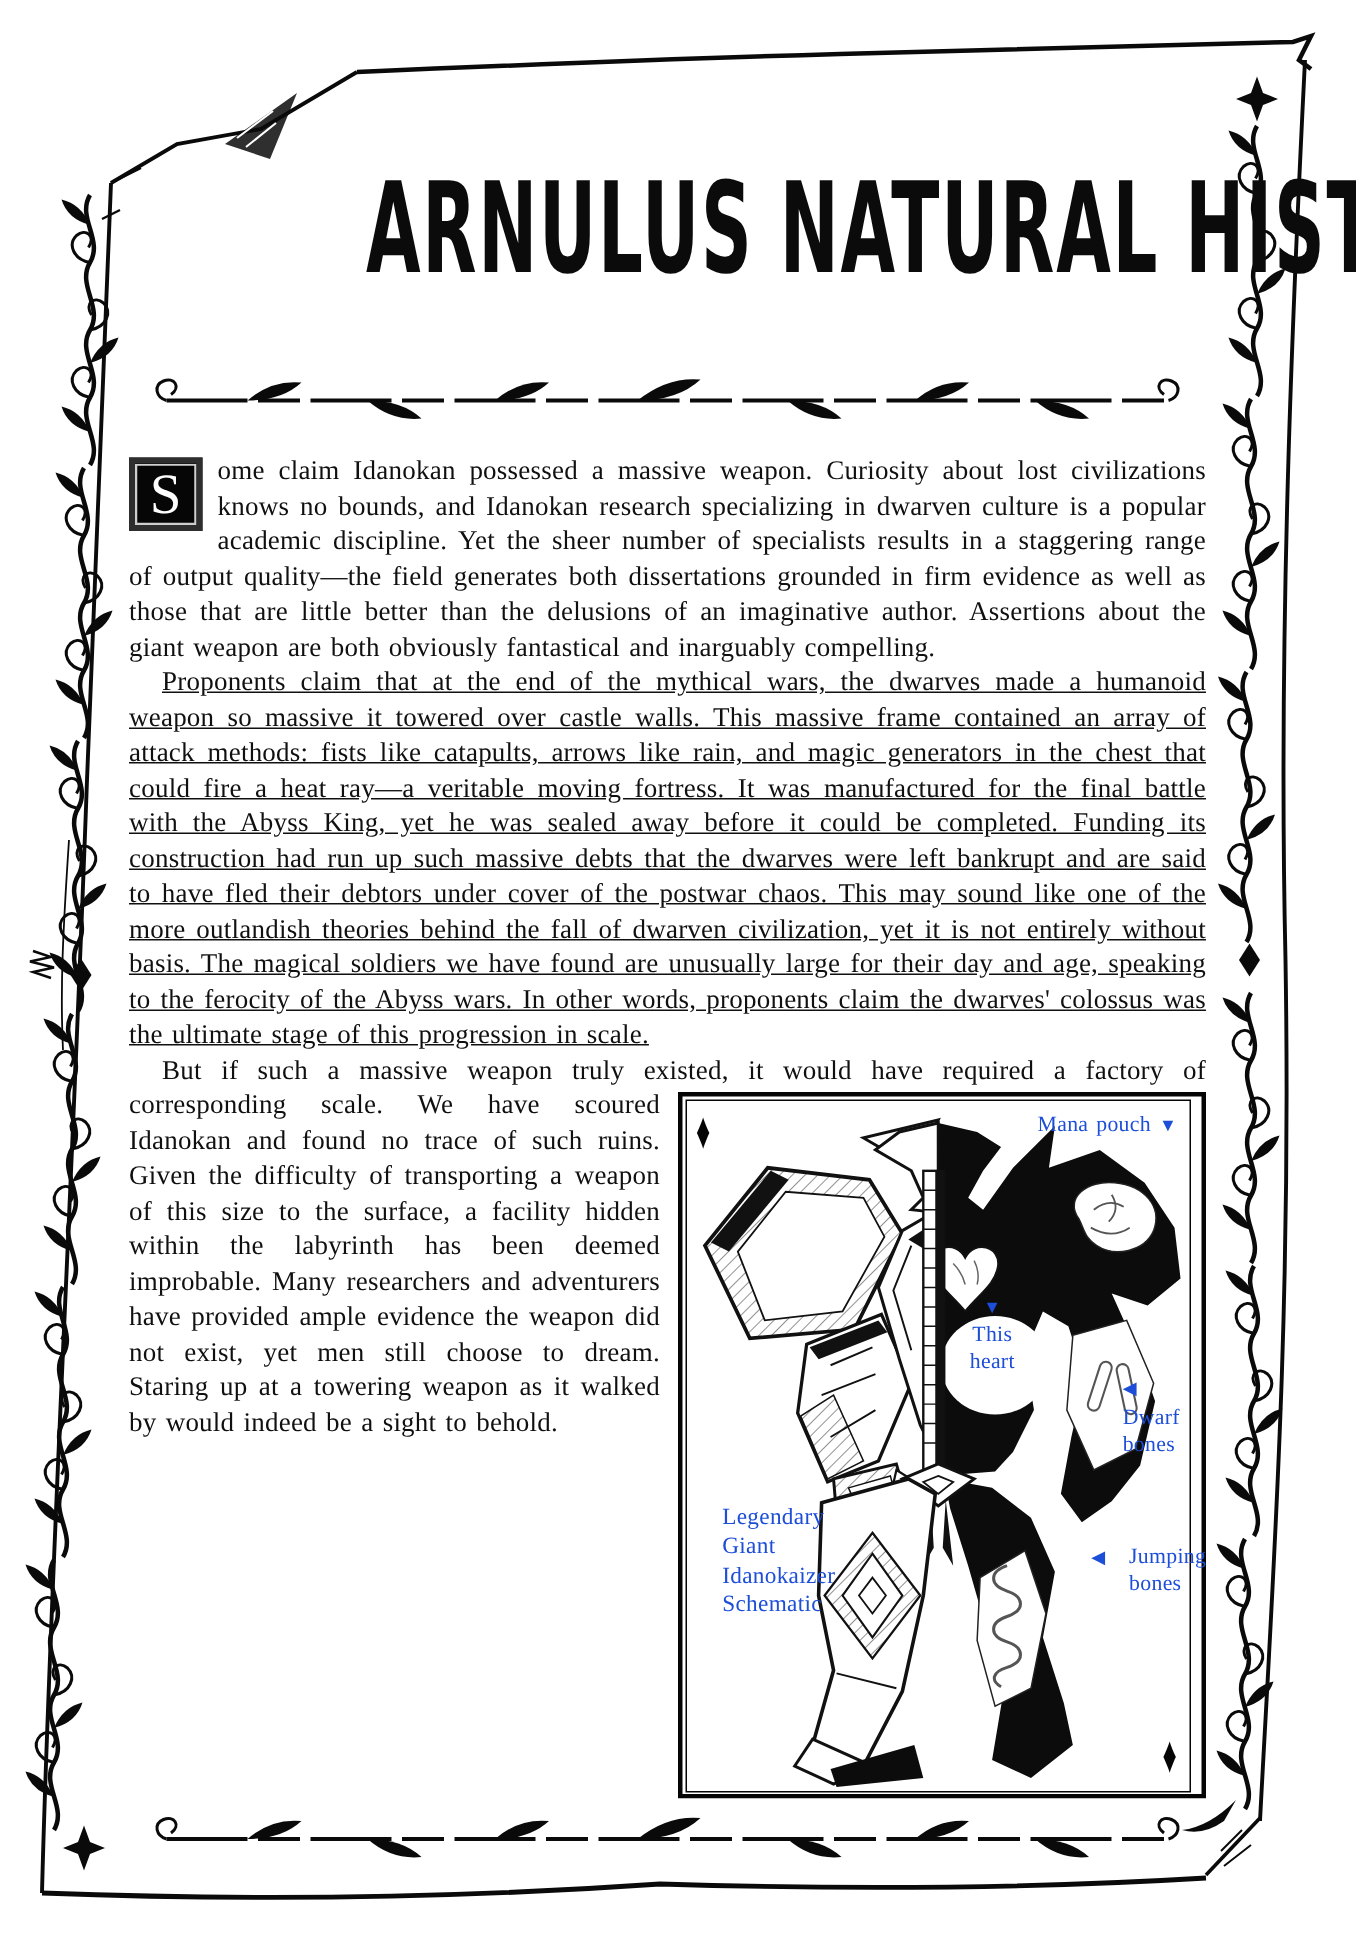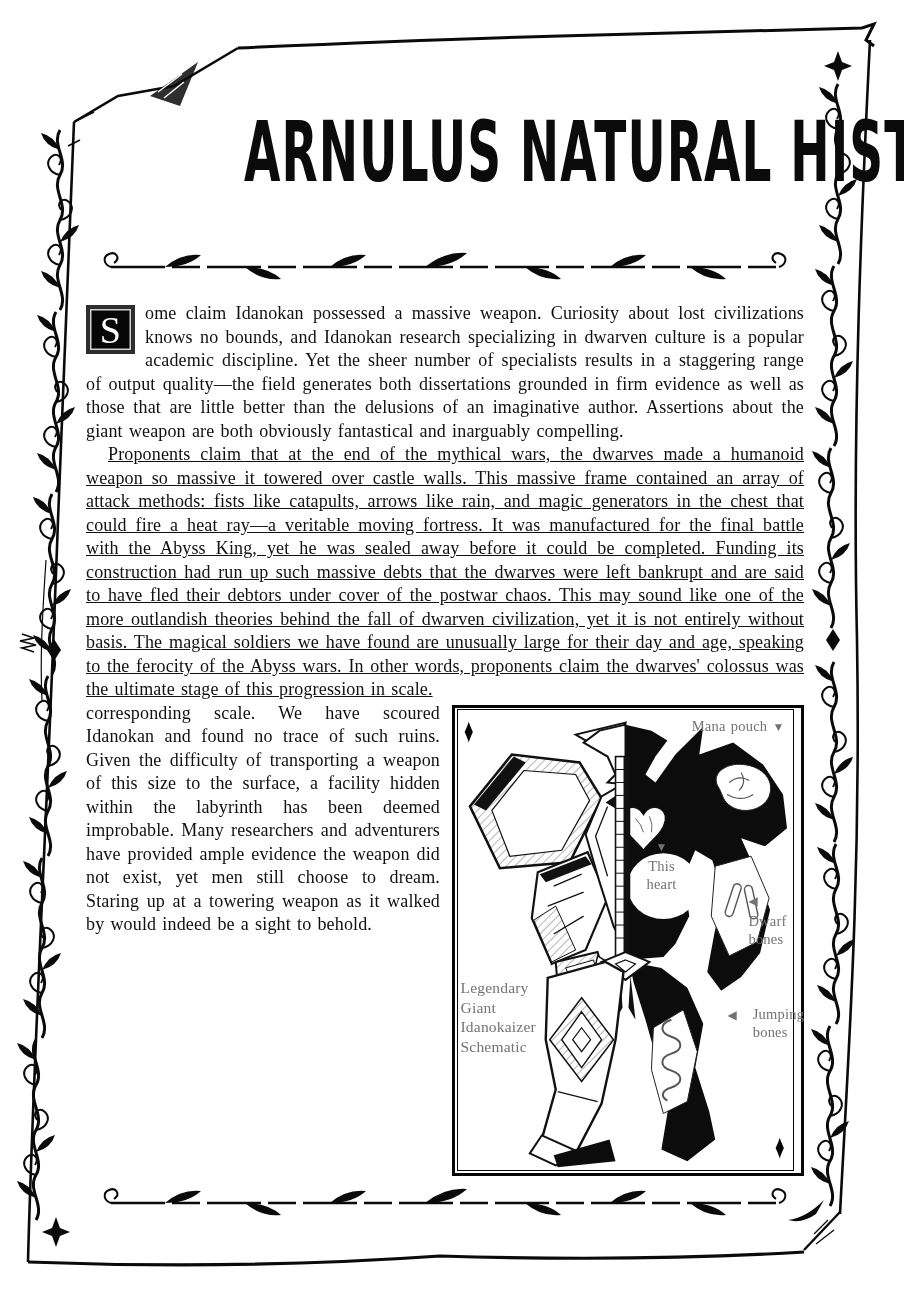--- a/index.html
+++ b/index.html
@@ -23,31 +23,31 @@
            border:4px solid #2e2e2e;box-shadow:inset 0 0 0 1.5px #cfcfcf;
            display:flex;align-items:center;justify-content:center;}
   .dropcap span{color:#fff;font-size:38px;line-height:1;font-family:"Liberation Serif",serif;}
   .p3-line1{text-indent:22px;text-align:justify;text-align-last:justify;}
   .p3-body{overflow:hidden;}
   
   figure.schem{float:right;width:346px;margin:3px 0 0 12px;border:3.5px solid #050505;
                background:#fff;padding:0;}
   .schem-inner{border:1.8px solid #050505;margin:1.5px;position:relative;width:335px;height:460px;
                background:#fff;}
-  .schem-label{position:absolute;font-size:14.5px;line-height:18px;color:#737373;
+  .schem-label{position:absolute;font-size:14.5px;line-height:18px;color:#1d4ed8;
                white-space:pre-line;letter-spacing:.2px;}
   .tri{font-size:12px;letter-spacing:0;}
   .lab-mana{top:7px;right:8px;white-space:nowrap;}
   .lab-heart{top:128px;left:162px;width:84px;text-align:center;}
   .lab-heart .tri{display:block;margin-bottom:1px;}
   .lab-dwarf{top:182px;right:6px;text-align:left;}
   .lab-dwarf .tri{display:block;margin-bottom:2px;}
   .lab-jump{top:295px;left:270px;white-space:nowrap;}
   .lab-jump .lines{display:inline-block;vertical-align:top;white-space:pre-line;margin-left:16px;}
-  .caption{top:268px;left:3px;font-size:15.5px;line-height:19.5px;}
+  .caption{top:268px;left:24px;font-size:15.5px;line-height:19.5px;}
   .gem{position:absolute;font-size:34px;line-height:1;transform:scaleX(.55);color:#050505;}
   .gem.tl{left:2px;top:4px;}
   .gem.br{right:4px;bottom:6px;}
 </style>
 </head>
 <body>
 
 <div class="border-layer">
 <svg width="904" height="1294" viewBox="0 0 904 1294">
   <defs>
@@ -121,20 +121,21 @@
   </svg>
 
   <article>
     <p>
       <span class="dropcap">
           <span>S</span>
         </span><span>ome claim Idanokan possessed a massive weapon. Curiosity about lost civilizations knows no bounds, and Idanokan research specializing in dwarven culture is a popular academic discipline. Yet the sheer number of specialists results in a staggering range of output quality—the field generates both dissertations grounded in firm evidence as well as those that are little better than the delusions of an imaginative author. Assertions about the giant weapon are both obviously fantastical and inarguably compelling.</span>
     </p>
     <p class="indent">Proponents claim that at the end of the mythical wars, the dwarves made a humanoid weapon so massive it towered over castle walls. This massive frame contained an array of attack methods: fists like catapults, arrows like rain, and magic generators in the chest that could fire a heat ray—a veritable moving fortress. It was manufactured for the final battle with the Abyss King, yet he was sealed away before it could be completed. Funding its construction had run up such massive debts that the dwarves were left bankrupt and are said to have fled their debtors under cover of the postwar chaos. This may sound like one of the more outlandish theories behind the fall of dwarven civilization, yet it is not entirely without basis. The magical soldiers we have found are unusually large for their day and age, speaking to the ferocity of the Abyss wars. In other words, proponents claim the dwarves' colossus was the ultimate stage of this progression in scale.</p>
 
+    <div class="p3-line1">But if such a massive weapon truly existed, it would have required a factory of</div>
 
     <div class="p3-body">
       <figure class="schem">
         <div class="schem-inner">
 
           <svg width="335" height="460" viewBox="0 0 336 460">
             <defs>
               <pattern id="hx" width="6" height="6" patternUnits="userSpaceOnUse" patternTransform="rotate(45)">
                 <rect width="6" height="6" fill="#ffffff"></rect>
                 <line x1="0" y1="0" x2="0" y2="6" stroke="#7a7a7a" stroke-width="1.1"></line>

